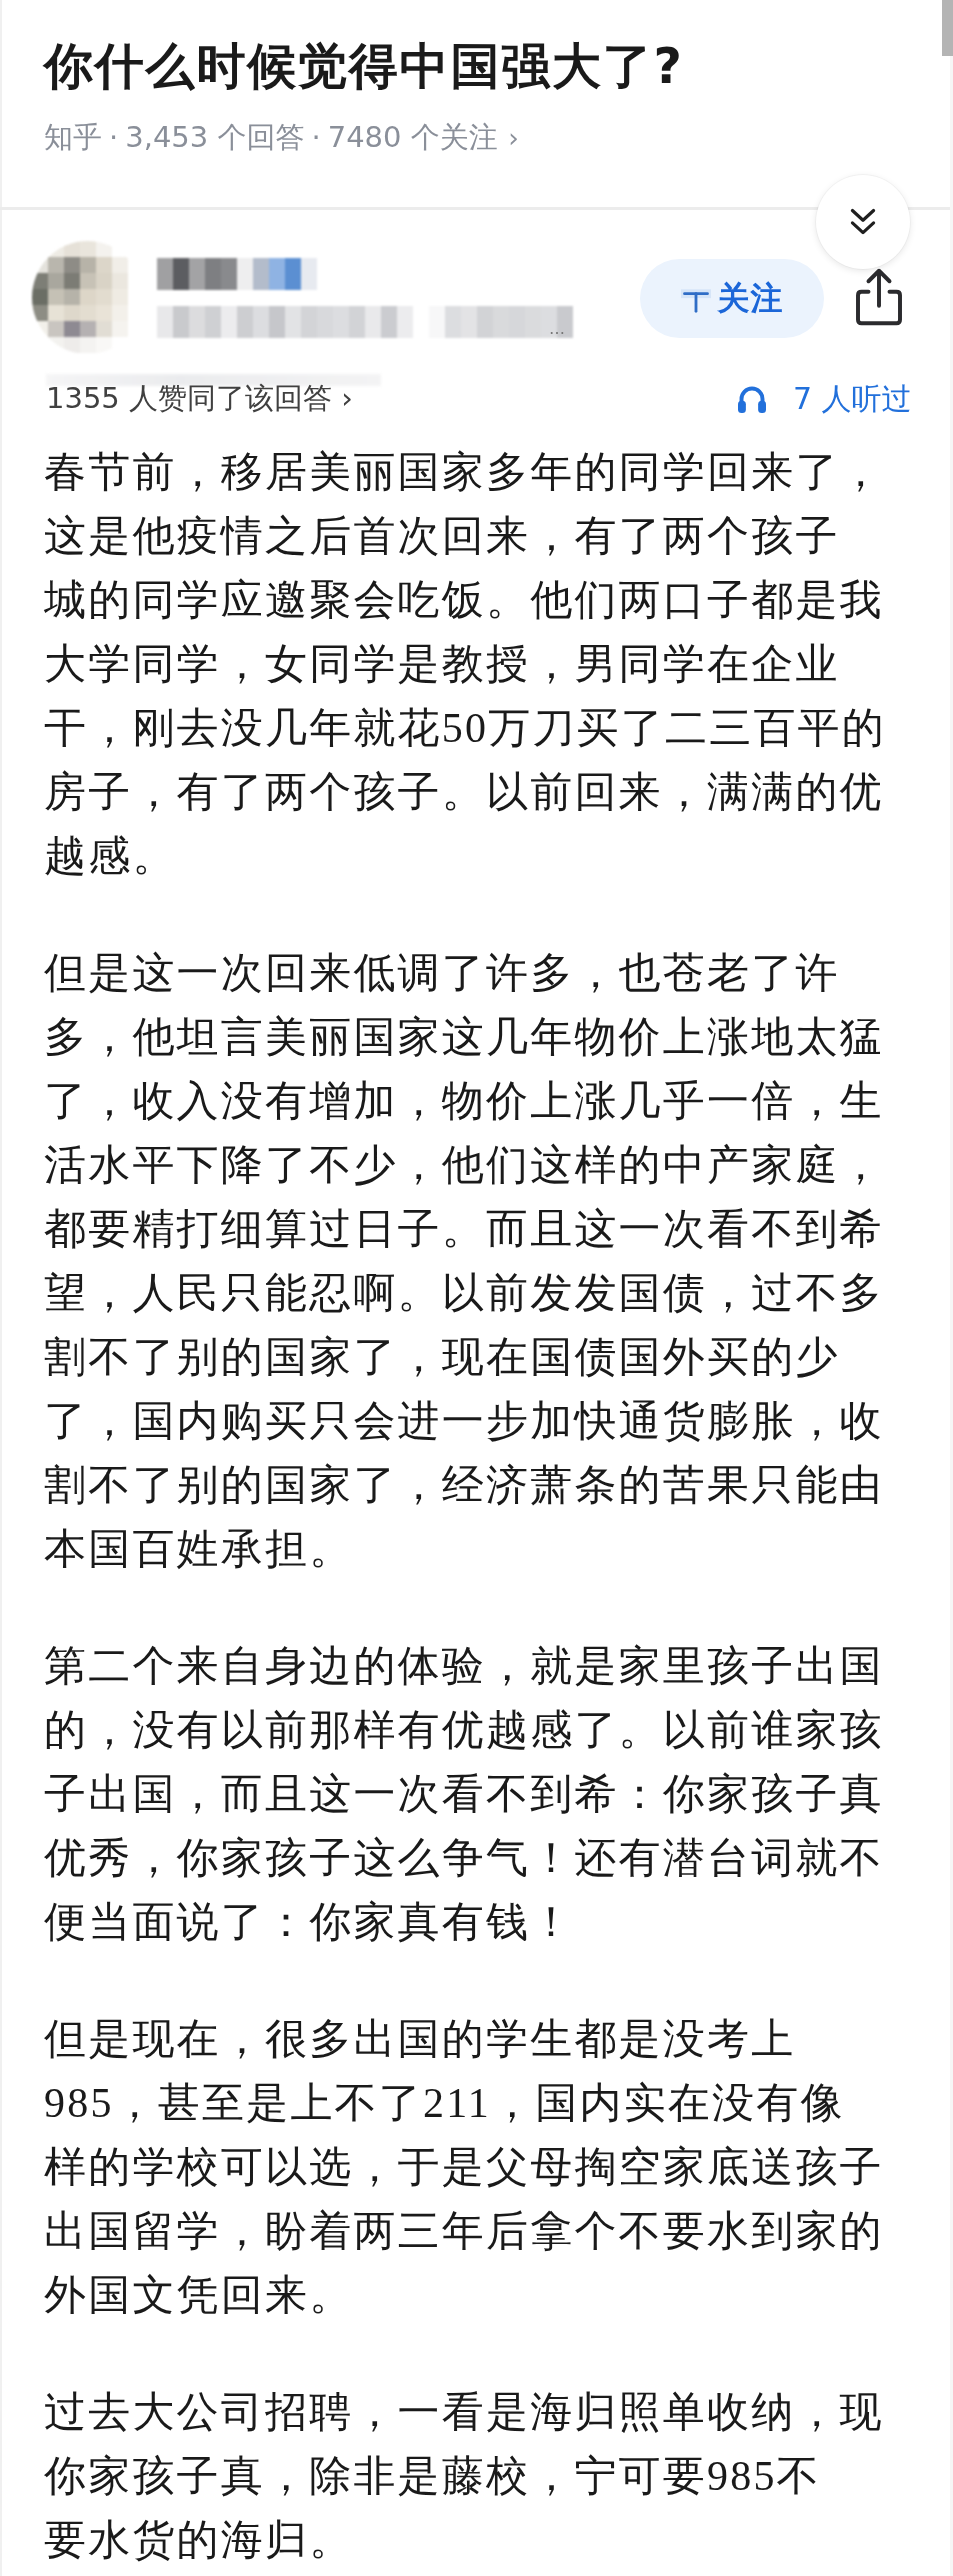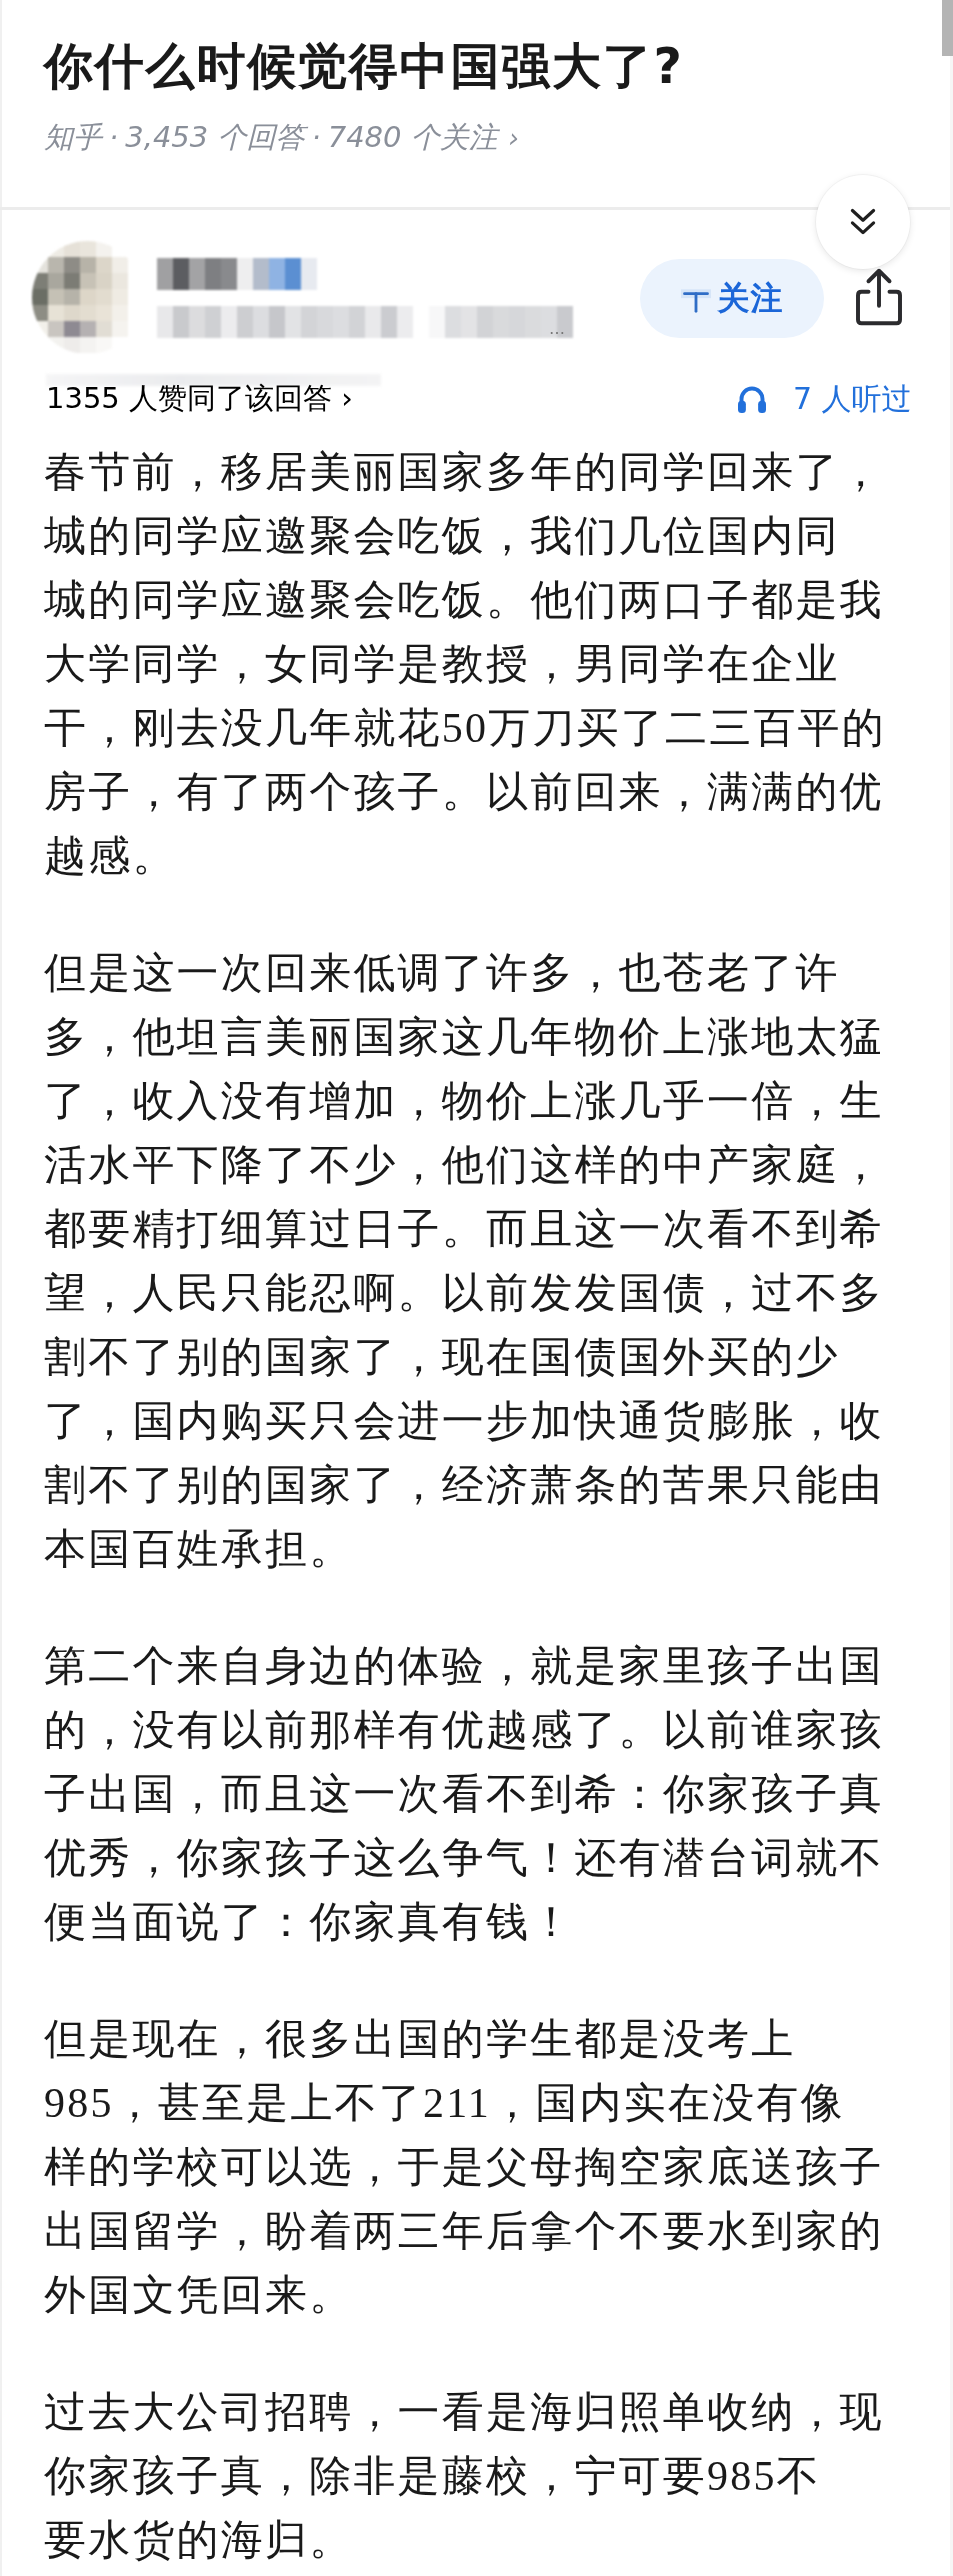--- a/index.html
+++ b/index.html
@@ -12,21 +12,21 @@
   .scroll-track { position: absolute; right: 0; top: 0; width: 3.5px; height: 2576px; background: #f6f6f6; }
   .scroll-thumb { position: absolute; right: 0; top: 0; width: 10.6px; height: 56px; background: #b4b4b4; }
 
   .q-title {
     position: absolute; left: 44px; top: 32px;
     font-size: 49px; font-weight: bold; line-height: 69px; letter-spacing: 1.8px;
     color: #1a1a1a; white-space: nowrap;
   }
   .q-meta {
     position: absolute; left: 44px; top: 115px;
-    font-size: 29px; line-height: 44px; color: #8a8f99; white-space: nowrap; font-style: italic;
+    font-size: 29px; line-height: 44px; color: #8a8f99; white-space: nowrap;
   }
   .q-meta .sep { margin: 0 7px; }
   .q-meta .chev { margin-left: 10.6px; font-size: 26.5px; }
 
   .divider { position: absolute; left: 0; top: 207px; width: 950px; height: 2.6px; background: #ececec; }
 
   .collapse-btn {
     position: absolute; left: 816px; top: 175px; width: 94px; height: 94px;
     border-radius: 50%; background: #ffffff;
     box-shadow: 0 1.8px 7px rgba(0,0,0,0.10), 0 0 0 0.9px rgba(0,0,0,0.03);
@@ -51,21 +51,21 @@
     position: absolute; left: 640px; top: 259px; width: 184px; height: 79px;
     border-radius: 40px; background: #ebf3fd;
     display: flex; align-items: center; justify-content: center; gap: 7px;
   }
   .follow-label { font-size: 32px; font-weight: bold; color: #1b66d8; letter-spacing: 0.9px; }
 
   .share-btn { position: absolute; left: 851px; top: 267px; width: 56px; height: 60px; }
 
   .upvote-line {
     position: absolute; left: 46px; top: 379px; font-size: 29px; line-height: 39px;
-    color: #000000; white-space: nowrap;
+    color: #404040; white-space: nowrap;
   }
   .listen {
     position: absolute; left: 737px; top: 379px; height: 39px;
     display: flex; align-items: center; gap: 26px;
   }
   .listen-label { font-size: 30px; line-height: 39px; color: #2270db; white-space: nowrap; }
 
   .body { position: absolute; left: 44px; top: 440px; width: 882px; }
   .para { margin: 0 0 53px 0; font-family: Liberation Serif, serif; }
   .line {
@@ -211,21 +211,21 @@
     <path d="M5 22 L5 16 A12 12 0 0 1 29 16 L29 22" fill="none" stroke="#2270db" stroke-width="4.5"></path>
     <rect x="1" y="18" width="9" height="14" rx="4" fill="#2270db"></rect>
     <rect x="24" y="18" width="9" height="14" rx="4" fill="#2270db"></rect>
   </svg>
   <span class="listen-label">7 人听过</span>
 </div>
 
 <div class="body" id="answer-body">
     <div class="para">
       <div class="line">春节前，移居美丽国家多年的同学回来了，</div>
-      <div class="line">城的同学应邀聚会吃饭，我们几位国内同</div>
+      <div class="line">这是他疫情之后首次回来，有了两个孩子</div>
       <div class="line">城的同学应邀聚会吃饭。他们两口子都是我</div>
       <div class="line">大学同学，女同学是教授，男同学在企业</div>
       <div class="line">干，刚去没几年就花50万刀买了二三百平的</div>
       <div class="line">房子，有了两个孩子。以前回来，满满的优</div>
       <div class="line">越感。</div>
     </div>
     <div class="para">
       <div class="line">但是这一次回来低调了许多，也苍老了许</div>
       <div class="line">多，他坦言美丽国家这几年物价上涨地太猛</div>
       <div class="line">了，收入没有增加，物价上涨几乎一倍，生</div>

